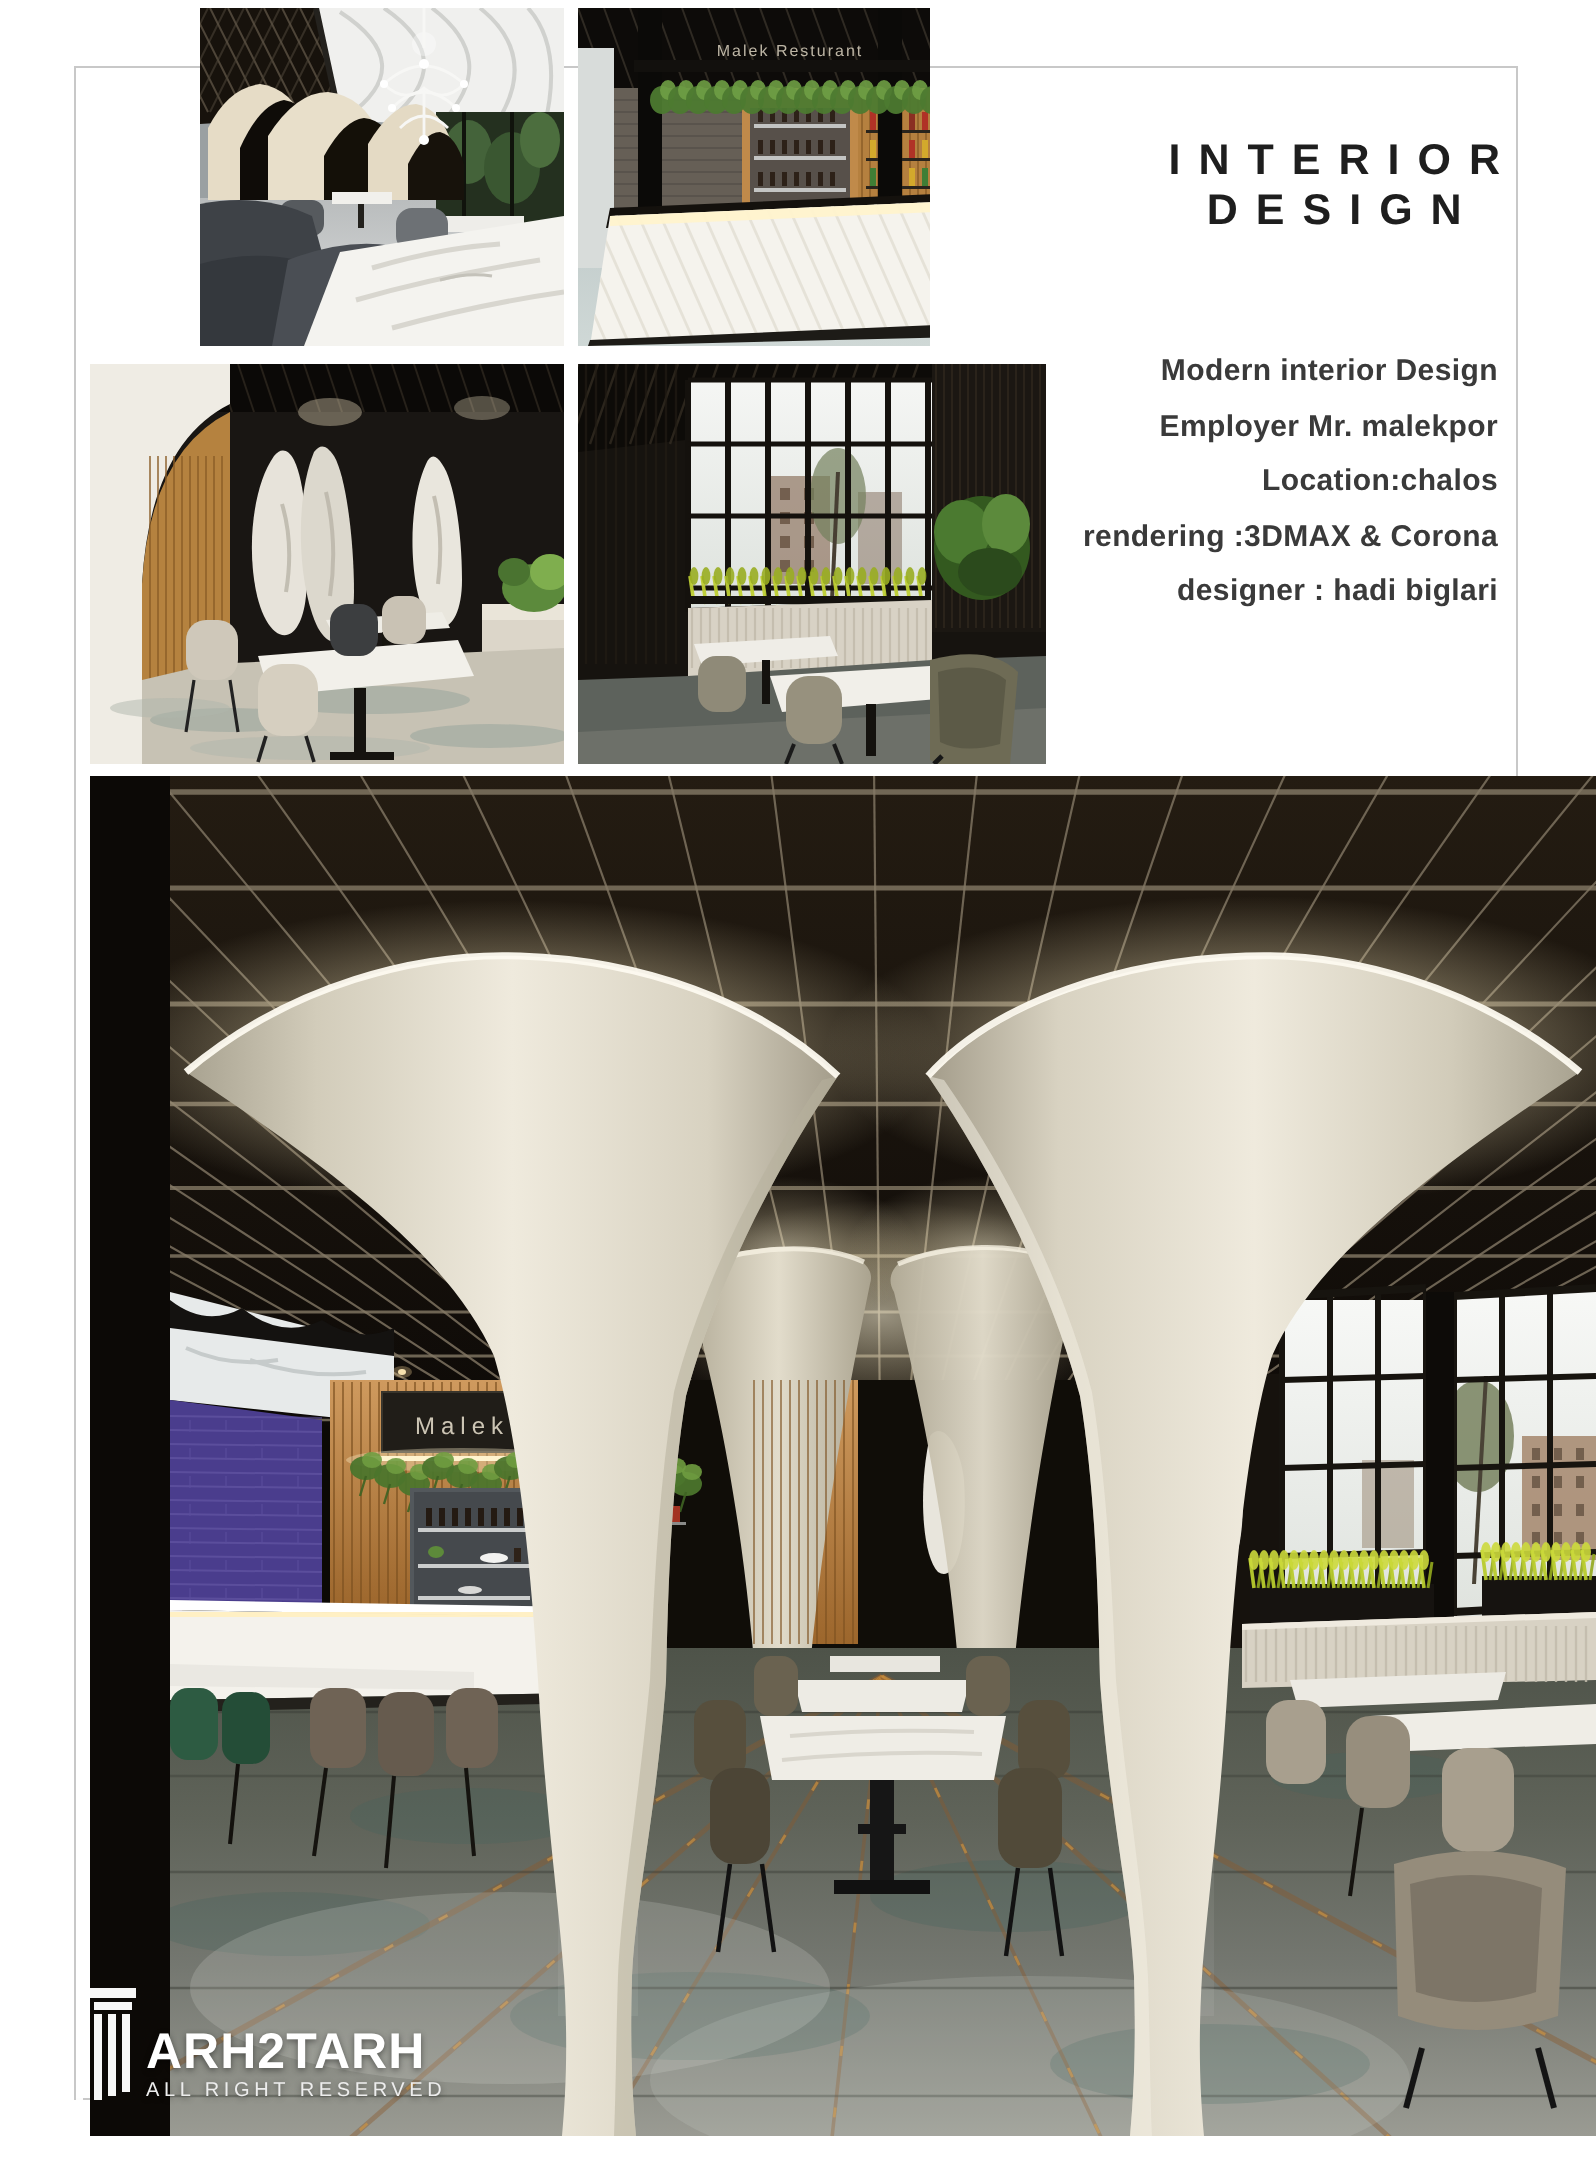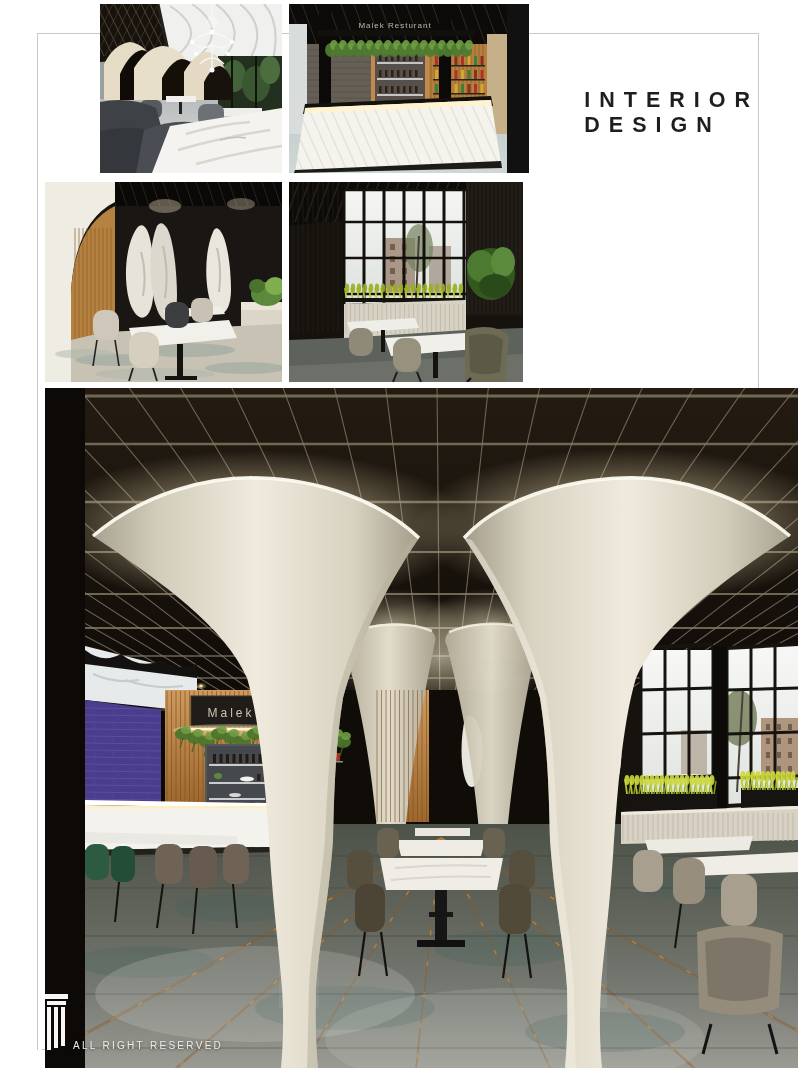--- a/index.html
+++ b/index.html
@@ -3,24 +3,24 @@
 <meta charset="utf-8">
 <style>
   html,body{margin:0;padding:0;background:#e9e9e9;}
   .page{position:relative;width:798px;height:1080px;margin:0 auto;background:#ffffff;
         overflow:hidden;font-family:"Liberation Sans",sans-serif;}
   .frame{position:absolute;left:37px;top:33px;width:720px;height:1015px;
          border:1px solid #c8c8c8;z-index:0;}
   .thumb{position:absolute;z-index:2;overflow:hidden;background:#111;}
   .thumb svg{display:block;}
   #t1{left:100px;top:4px;width:182px;height:169px;}
-  #t2{left:289px;top:4px;width:240px;height:169px;}
+  #t2{left:289px;top:4px;width:176px;height:169px;}
   #t3{left:45px;top:182px;width:237px;height:200px;}
   #t4{left:289px;top:182px;width:234px;height:200px;}
-  .title{position:absolute;top:88px;right:48px;z-index:1;text-align:left;
+  .title{position:absolute;top:68px;right:48px;z-index:1;text-align:center;
          color:#1e1e1e;font-size:21.5px;font-weight:600;letter-spacing:9px;line-height:25px;}
   .title div{margin-right:-9px;}
   .details{position:absolute;top:172px;right:49px;z-index:1;text-align:right;
            color:#3a3a3a;font-size:15px;font-weight:700;letter-spacing:.2px;line-height:27.5px;}
   .hero{position:absolute;left:45px;top:388px;width:713px;height:680px;z-index:1;background:#0c0906;padding-left:40px;}
   .logo{position:absolute;left:38px;top:994px;z-index:3;display:flex;align-items:flex-end;gap:5px;
         color:#ffffff;text-shadow:0 1px 3px rgba(0,0,0,.45);}
   .logo-name{font-size:25px;font-weight:800;letter-spacing:.5px;line-height:24px;}
   .logo-tag{font-size:10px;font-weight:400;letter-spacing:2.3px;color:#ededed;line-height:12px;margin-top:2px;text-align:right;}
 </style>
@@ -607,20 +607,27 @@
       <path d="M176,148 q30,-8 44,6 l-4,46 q-24,6 -40,-2 Z" fill="#6e6b55"></path>
       <path d="M180,154 q22,-6 34,4 l-3,32 q-18,5 -30,-1 Z" fill="#5c5a47"></path>
       <line x1="182" y1="196" x2="178" y2="200" stroke="#161616" stroke-width="2.4"></line>
     </g>
   </svg>
   </div>
 
   <div class="title">
     <div>INTERIOR</div>
     <div>DESIGN</div>
+  </div>
+  <div class="details">
+    <div>Modern interior Design</div>
+    <div>Employer Mr. malekpor</div>
+    <div>Location:chalos</div>
+    <div>rendering :3DMAX &amp; Corona</div>
+    <div>designer : hadi biglari</div>
   </div>
 
   <div class="hero">
   <svg width="713" height="680" viewBox="0 0 713 680">
     <defs>
       <clipPath id="ceilClip">
             <polygon points="0,0 713,0 713,302 556,348 420,362 292,362 158,348 0,302"></polygon>
           </clipPath>
       <clipPath id="floorClip">
             <rect x="0" y="436" width="713" height="244"></rect>
@@ -1239,16 +1246,17 @@
       <g fill="#ffffff" opacity=".97">
         <rect x="0" y="2" width="3.5" height="54"></rect>
         <rect x="7" y="0" width="23" height="5"></rect>
         <rect x="9" y="7" width="19" height="4"></rect>
         <rect x="9" y="13" width="4" height="43"></rect>
         <rect x="16" y="13" width="4" height="41"></rect>
         <rect x="23" y="13" width="4" height="39"></rect>
       </g>
     </svg>
     <div>
+      <div class="logo-name">ARH2TARH</div>
       <div class="logo-tag">ALL RIGHT RESERVED</div>
     </div>
   </div>
 </div>
 
 </body></html>

